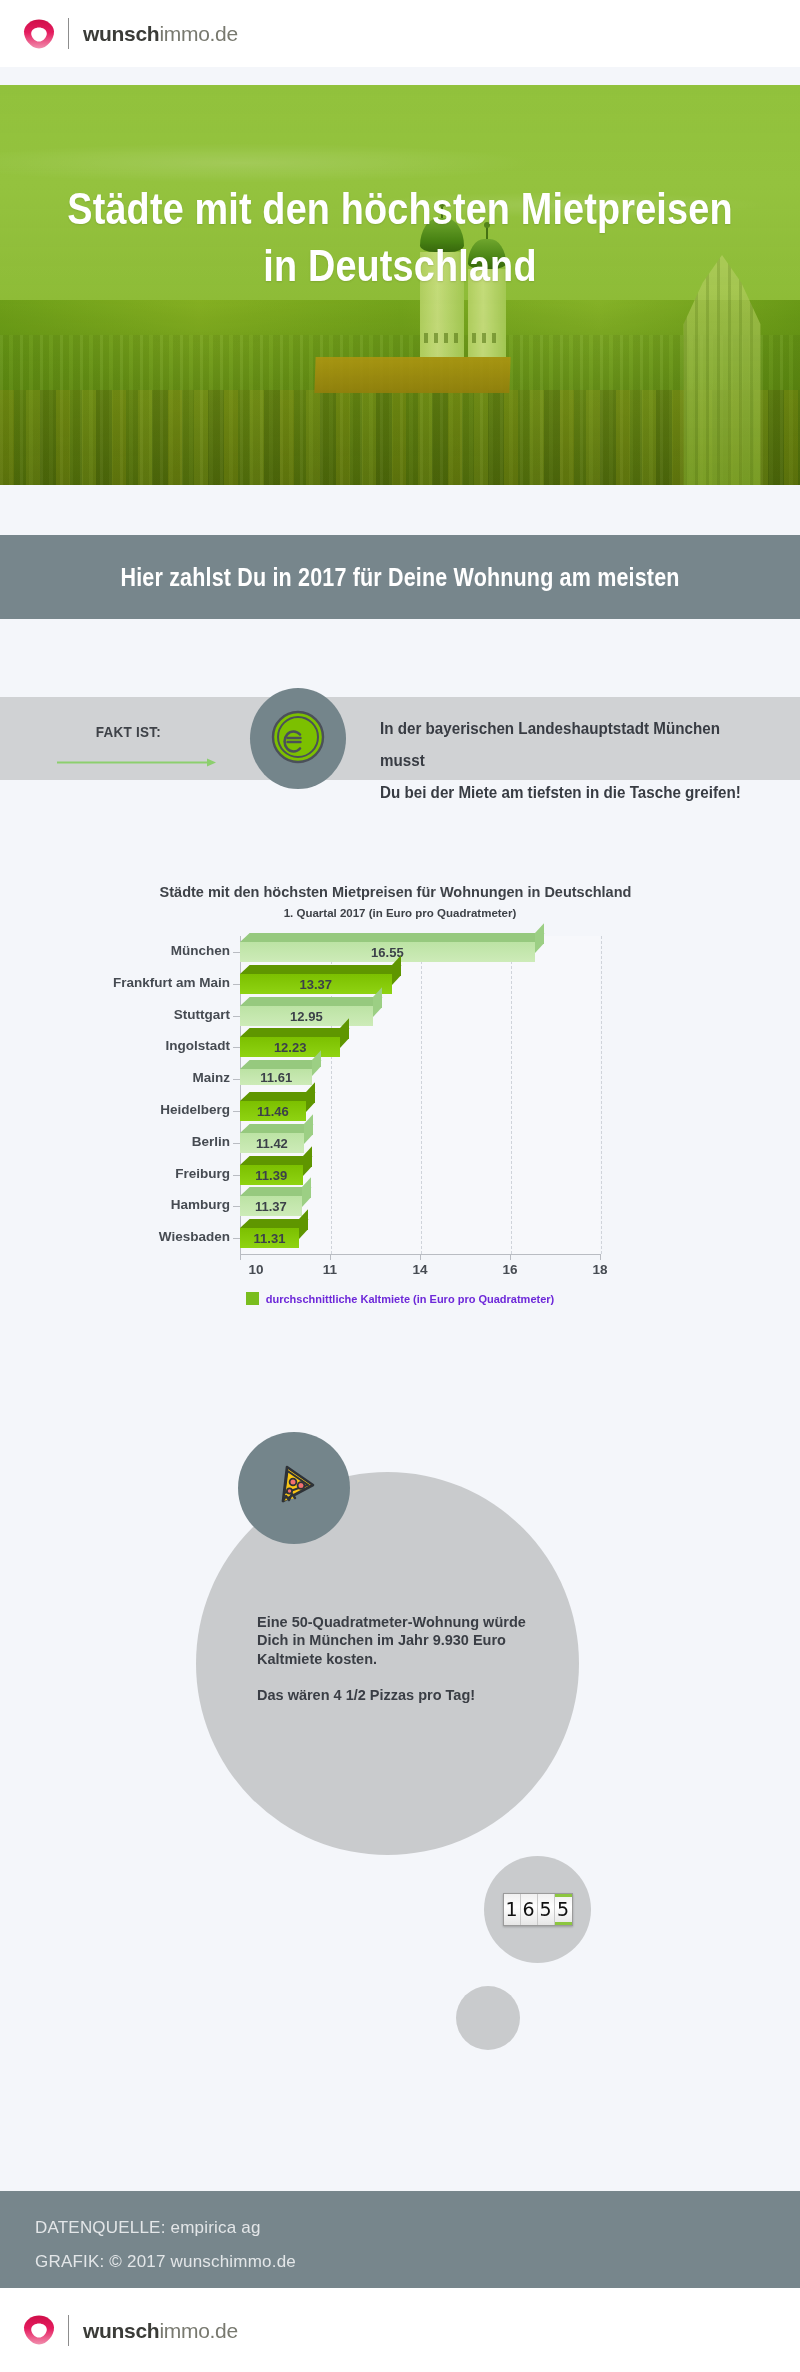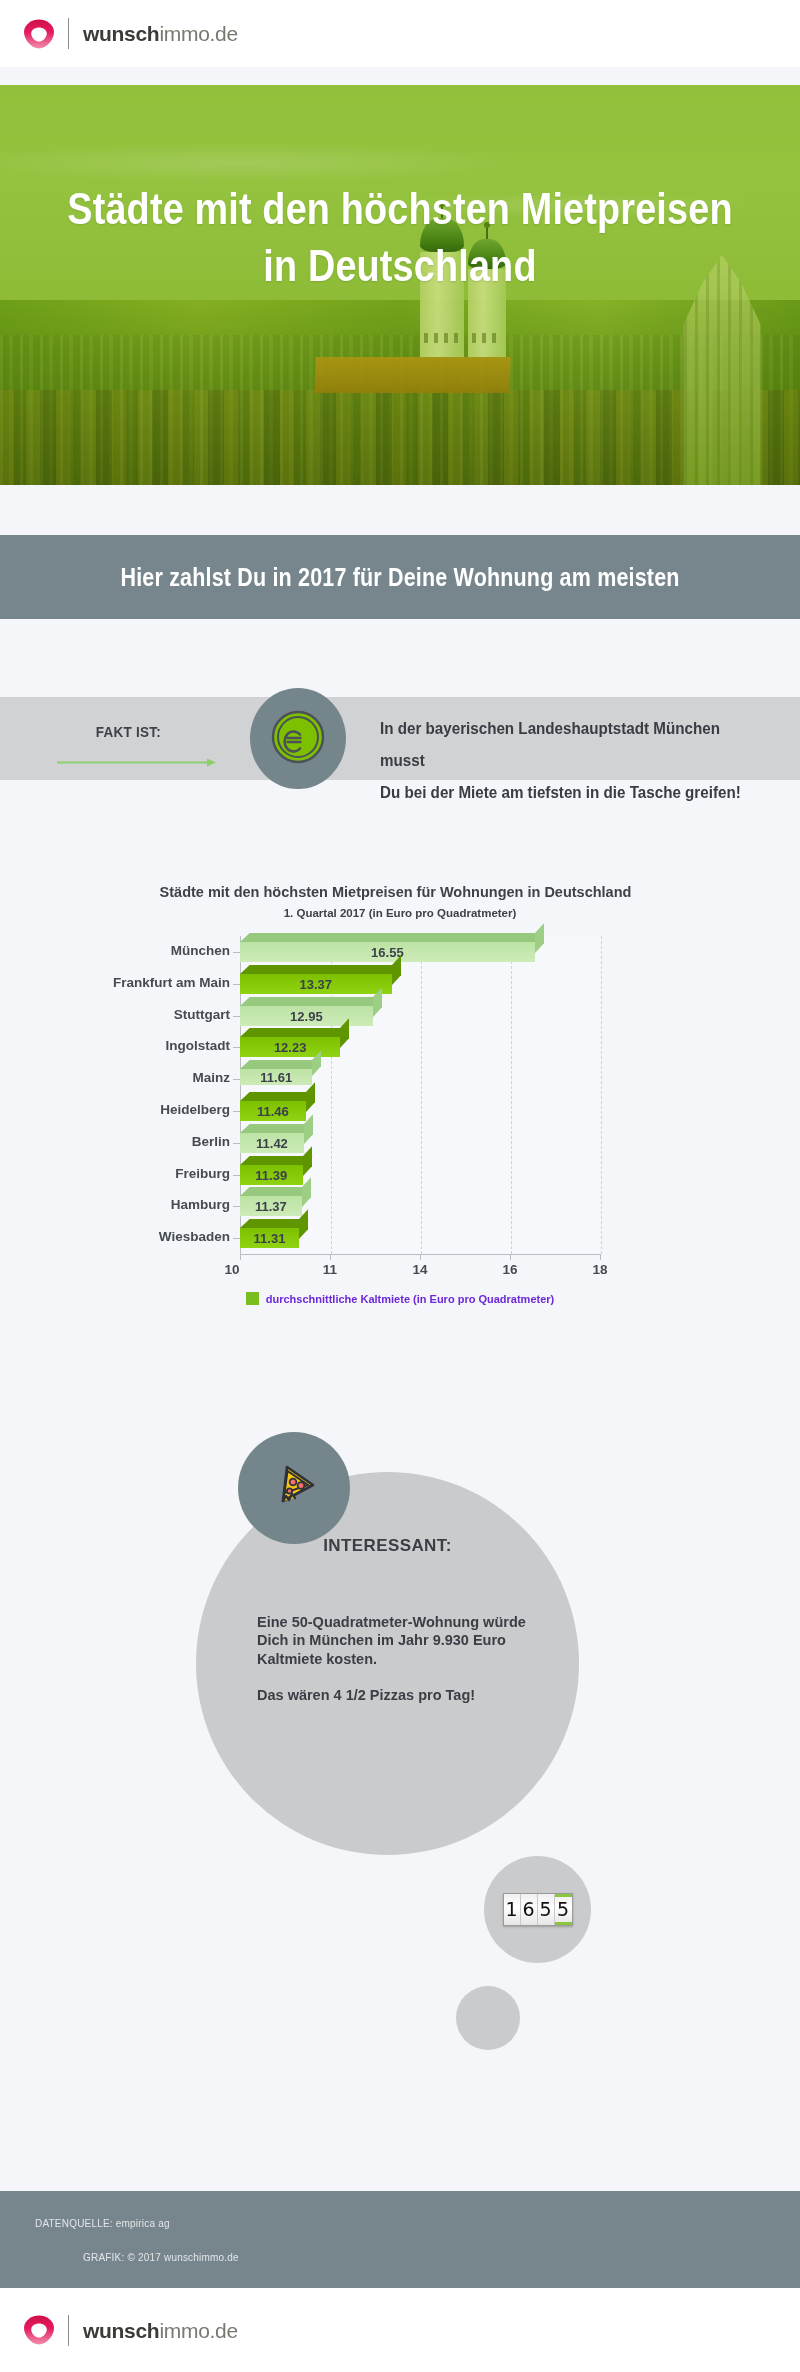--- a/index.html
+++ b/index.html
@@ -332,24 +332,24 @@
 
   
   .source-bar {
     position: absolute; left: 0; top: 2191px;
     width: 800px; height: 97px;
     background: #77868c;
   }
   .source-line {
     position: absolute; left: 35px;
     color: #e3e6e8; font-family: "Liberation Sans", sans-serif;
-    font-size: 10px; letter-spacing: .2px;
+    font-size: 17px; letter-spacing: .2px;
   }
   .source-1 { top: 2218px; }
-  .source-2 { top: 2252px; margin-left: 48px; }
+  .source-2 { top: 2252px; }
   .footer-logo {
     position: absolute; left: 0; top: 2288px;
     width: 800px; height: 84px;
     background: #ffffff;
     display: flex; align-items: center;
   }
 </style>
 </head>
 <body>
 
@@ -437,21 +437,21 @@
   <div class="chart-sub">1. Quartal 2017 (in Euro pro Quadratmeter)</div>
   <div class="plot" id="plot">
       <div class="gridline" style="left: 90px;"></div>
       <div class="gridline" style="left: 180px;"></div>
       <div class="gridline" style="left: 270px;"></div>
       <div class="gridline" style="left: 360px;"></div>
     </div>
   <div class="axis-line"></div>
   <div id="chart-decor">
       <div class="tick" style="left: 240px;"></div>
-      <div class="xlabel" style="left: 232px;">10</div>
+      <div class="xlabel" style="left: 256px;">10</div>
       <div class="tick" style="left: 330px;"></div>
       <div class="xlabel" style="left: 330px;">11</div>
       <div class="tick" style="left: 420px;"></div>
       <div class="xlabel" style="left: 420px;">14</div>
       <div class="tick" style="left: 510px;"></div>
       <div class="xlabel" style="left: 510px;">16</div>
       <div class="tick" style="left: 600px;"></div>
       <div class="xlabel" style="left: 600px;">18</div>
       <div class="bar3d" style="left: 240px; top: 941.9px; width: 294.75px; height: 20px;">
         <div class="top" style="background: rgb(150, 201, 126);"></div>
@@ -545,21 +545,20 @@
       <svg width="62" height="62" viewBox="0 0 62 62">
         <path d="M20 46 L24 12 L50 30 Z" fill="#f9c515" stroke="#2e3237" stroke-width="2.6" stroke-linejoin="round"></path>
         <path d="M21.5 38 L24.5 16 L45 30 Z" fill="none" stroke="#2e3237" stroke-width="2"></path>
         <path d="M20 46 l3 -5 l3 4 l3 -6 l3 4" fill="#f9c515" stroke="#2e3237" stroke-width="2.4" stroke-linejoin="round" stroke-linecap="round"></path>
         <circle cx="30" cy="27" r="3.4" fill="#f2706e" stroke="#2e3237" stroke-width="1.8"></circle>
         <circle cx="38" cy="30.5" r="3.4" fill="#f2706e" stroke="#2e3237" stroke-width="1.8"></circle>
         <circle cx="26.5" cy="36" r="2.6" fill="#f2706e" stroke="#2e3237" stroke-width="1.8"></circle>
       </svg>
     </span>
   </div>
-  <div class="int-title">INTERESSANT:</div>
   <div class="int-body">
     <p>Eine 50-Quadratmeter-Wohnung würde Dich in München im Jahr 9.930 Euro Kaltmiete kosten.</p>
     <p>Das wären 4 1/2 Pizzas pro Tag!</p>
   </div>
   <div class="counter-circle">
     <div class="odometer" id="odometer">
         <span class="digit">1</span>
         <span class="digit">6</span>
         <span class="digit">5</span>
         <span class="digit">5</span>

